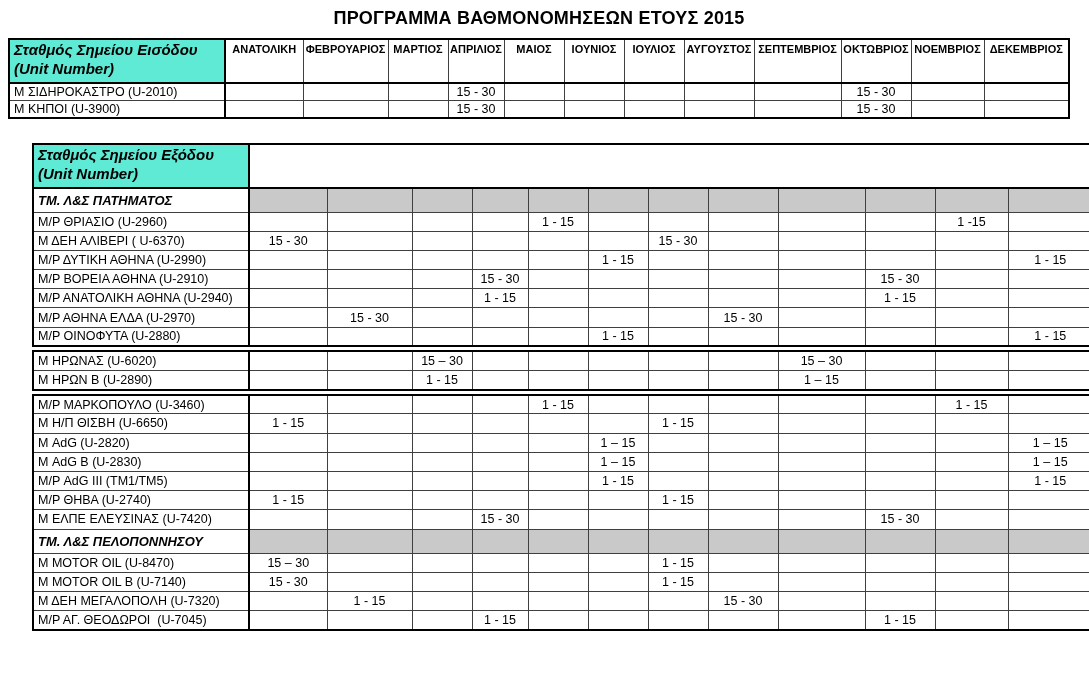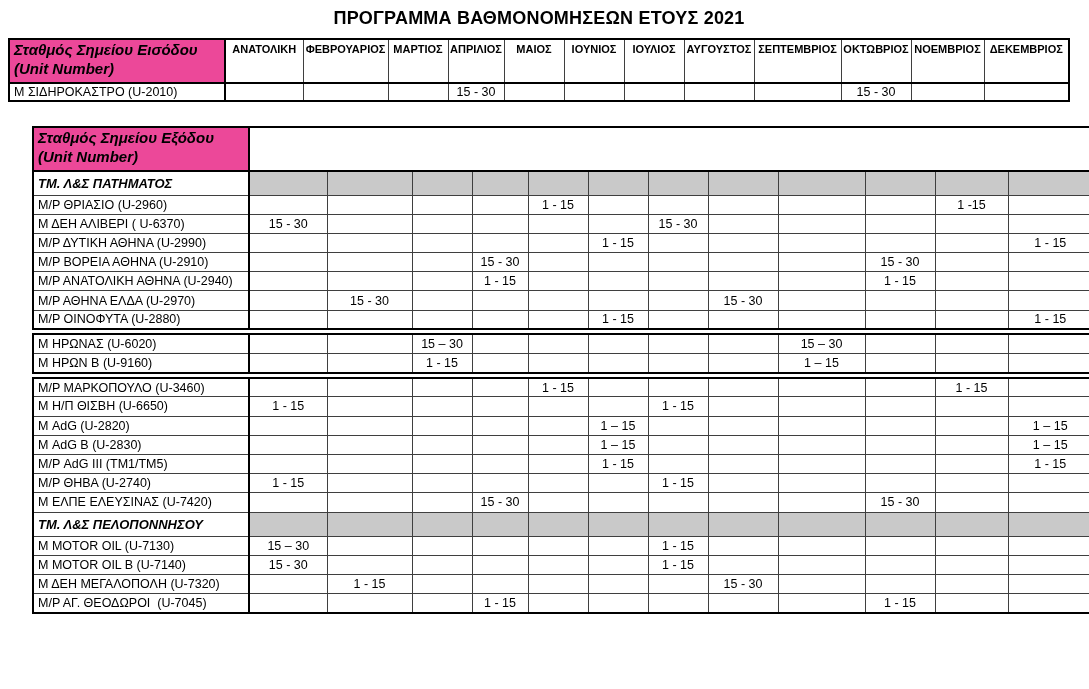--- a/index.html
+++ b/index.html
@@ -15,21 +15,21 @@
   }
   table.cal-table{
     border-collapse:collapse;table-layout:fixed;width:1060px;
     border:2px solid #000;
   }
   th,td{border:1px solid #3f3f3f;overflow:hidden;white-space:nowrap;padding:0;}
   thead{border-bottom:2px solid #000;}
   .station-head{
     text-align:left;vertical-align:top;
     font-size:15px;font-weight:bold;font-style:italic;line-height:1.26;
-    padding:1px 4px;border-right:2px solid #000;background:#ec4899;height:40px;
+    padding:1px 4px;border-right:2px solid #000;background:#5eead4;height:40px;
   }
   .month-head{
     text-align:center;vertical-align:top;
     font-size:11px;font-weight:bold;padding-top:3px;letter-spacing:0;
   }
   .header-span{background:#fff;}
   .station-cell{
     text-align:left;font-size:12.5px;padding:1px 4px;
     border-right:2px solid #000;white-space:pre;background:#fff;
   }
@@ -39,21 +39,21 @@
   #entry-table tbody tr{height:17.5px;}
   .exit-table tbody tr{height:19.2px;}
   .exit-table tbody tr.section-row{height:24px;}
   .table-gap{height:24px;}
   .exit-table{margin-bottom:3px;margin-left:24px;}
 </style>
 </head>
 <body>
 
 <div class="page">
-  <h1 class="title">ΠΡΟΓΡΑΜΜΑ ΒΑΘΜΟΝΟΜΗΣΕΩΝ ΕΤΟΥΣ 2021</h1>
+  <h1 class="title">ΠΡΟΓΡΑΜΜΑ ΒΑΘΜΟΝΟΜΗΣΕΩΝ ΕΤΟΥΣ 2015</h1>
   <table class="cal-table" id="entry-table">
       <colgroup>
         <col style="width: 216px;">
         <col style="width: 78px;">
         <col style="width: 85px;">
         <col style="width: 60px;">
         <col style="width: 56px;">
         <col style="width: 60px;">
         <col style="width: 60px;">
         <col style="width: 60px;">
@@ -92,20 +92,35 @@
           <td class="schedule-cell">15 - 30</td>
           <td class="schedule-cell"></td>
           <td class="schedule-cell"></td>
           <td class="schedule-cell"></td>
           <td class="schedule-cell"></td>
           <td class="schedule-cell"></td>
           <td class="schedule-cell">15 - 30</td>
           <td class="schedule-cell"></td>
           <td class="schedule-cell"></td>
         </tr>
+        <tr class="station-row">
+          <td class="station-cell">Μ ΚΗΠΟΙ (U-3900)</td>
+          <td class="schedule-cell"></td>
+          <td class="schedule-cell"></td>
+          <td class="schedule-cell"></td>
+          <td class="schedule-cell">15 - 30</td>
+          <td class="schedule-cell"></td>
+          <td class="schedule-cell"></td>
+          <td class="schedule-cell"></td>
+          <td class="schedule-cell"></td>
+          <td class="schedule-cell"></td>
+          <td class="schedule-cell">15 - 30</td>
+          <td class="schedule-cell"></td>
+          <td class="schedule-cell"></td>
+        </tr>
       </tbody>
     </table>
   <div class="table-gap"></div>
   <div id="exit-tables">
       <table class="cal-table exit-table">
         <colgroup>
           <col style="width: 216px;">
           <col style="width: 78px;">
           <col style="width: 85px;">
           <col style="width: 60px;">
@@ -277,21 +292,21 @@
             <td class="schedule-cell"></td>
             <td class="schedule-cell"></td>
             <td class="schedule-cell"></td>
             <td class="schedule-cell"></td>
             <td class="schedule-cell">15 – 30</td>
             <td class="schedule-cell"></td>
             <td class="schedule-cell"></td>
             <td class="schedule-cell"></td>
           </tr>
           <tr class="station-row">
-            <td class="station-cell">Μ ΗΡΩΝ Β (U-9160)</td>
+            <td class="station-cell">Μ ΗΡΩΝ Β (U-2890)</td>
             <td class="schedule-cell"></td>
             <td class="schedule-cell"></td>
             <td class="schedule-cell">1 - 15</td>
             <td class="schedule-cell"></td>
             <td class="schedule-cell"></td>
             <td class="schedule-cell"></td>
             <td class="schedule-cell"></td>
             <td class="schedule-cell"></td>
             <td class="schedule-cell">1 – 15</td>
             <td class="schedule-cell"></td>
@@ -431,21 +446,21 @@
             <td class="schedule-cell section-cell"></td>
             <td class="schedule-cell section-cell"></td>
             <td class="schedule-cell section-cell"></td>
             <td class="schedule-cell section-cell"></td>
             <td class="schedule-cell section-cell"></td>
             <td class="schedule-cell section-cell"></td>
             <td class="schedule-cell section-cell"></td>
             <td class="schedule-cell section-cell"></td>
           </tr>
           <tr class="station-row">
-            <td class="station-cell">Μ MOTOR OIL (U-7130)</td>
+            <td class="station-cell">Μ MOTOR OIL (U-8470)</td>
             <td class="schedule-cell">15 – 30</td>
             <td class="schedule-cell"></td>
             <td class="schedule-cell"></td>
             <td class="schedule-cell"></td>
             <td class="schedule-cell"></td>
             <td class="schedule-cell"></td>
             <td class="schedule-cell">1 - 15</td>
             <td class="schedule-cell"></td>
             <td class="schedule-cell"></td>
             <td class="schedule-cell"></td>

